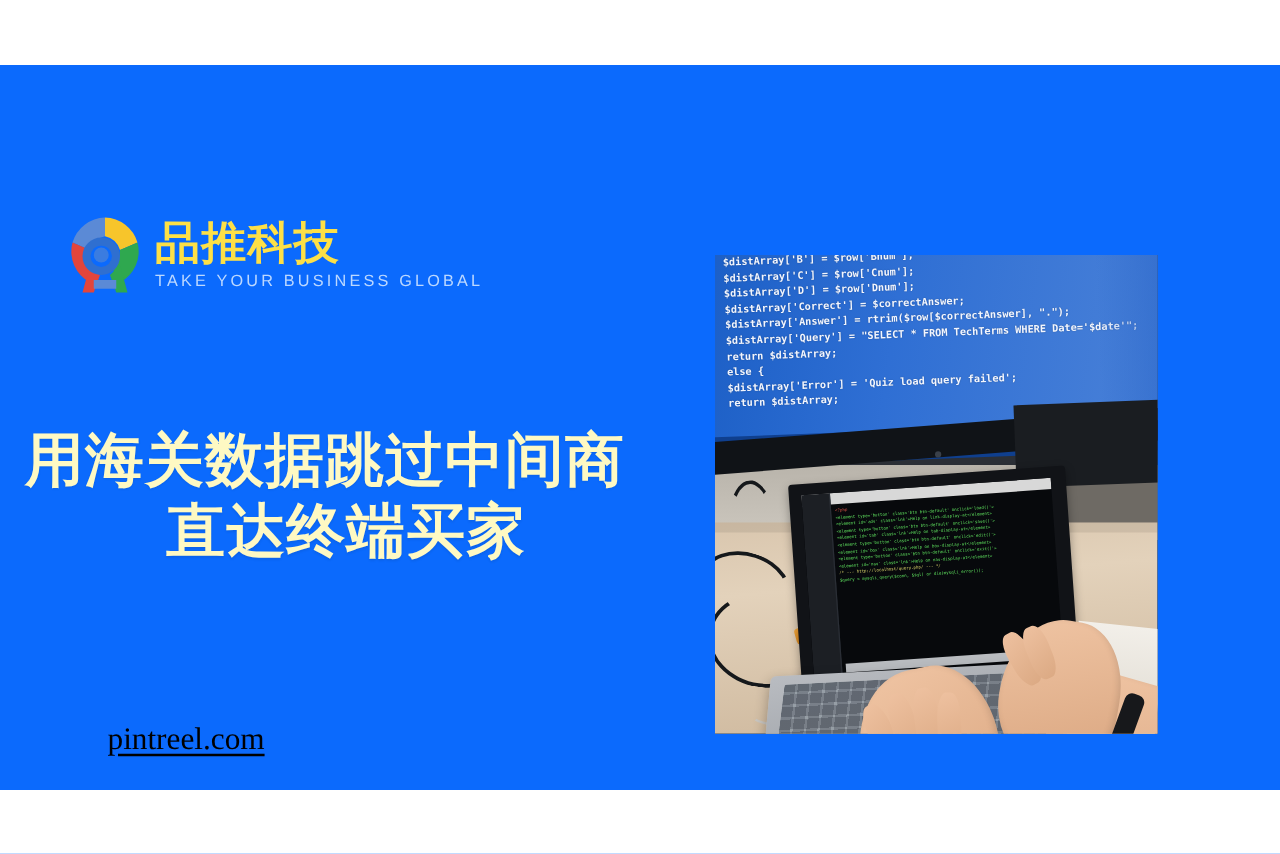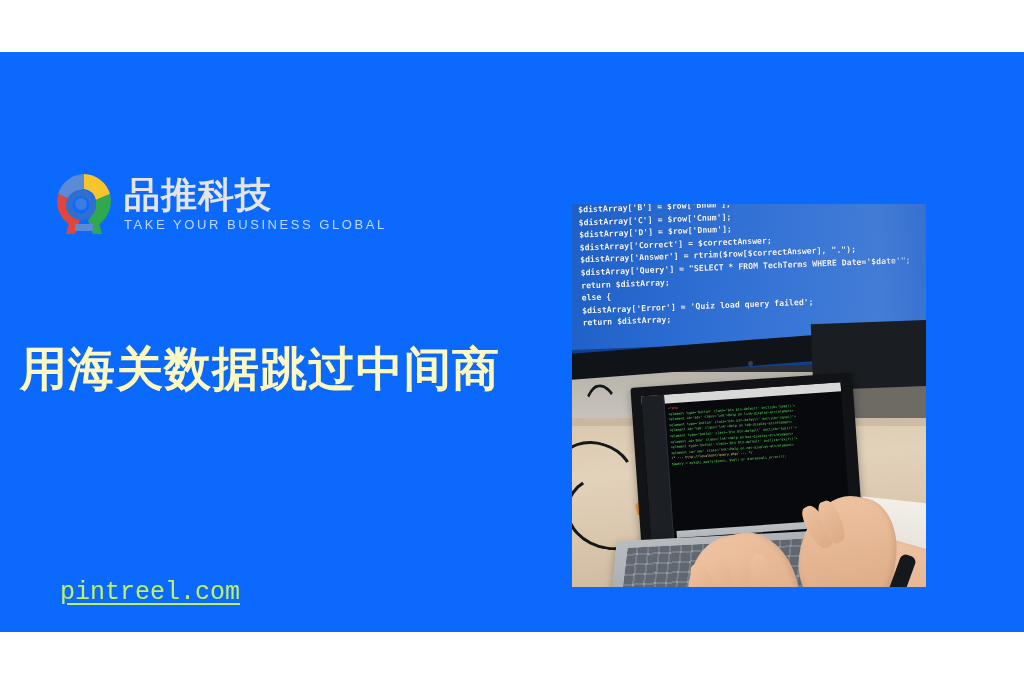--- a/index.html
+++ b/index.html
@@ -23,21 +23,21 @@
   #logo{
     position:absolute;left:52px;top:118px;
     display:flex;align-items:center;gap:8px;
   }
   #logo-mark{
     position:relative;width:64px;height:66px;flex:none;
   }
   #logo-mark svg{display:block;}
   #logo-words{display:flex;flex-direction:column;justify-content:center;padding-top:2px;}
   #logo-cn{
-    font-size:36px;font-weight:bold;color:#e5e5e5;
+    font-size:36px;font-weight:bold;color:#fde047;
     letter-spacing:1px;line-height:1.05;
     font-family:"DejaVu Sans","Liberation Sans",sans-serif;
   }
   #logo-tag{
     font-size:13px;color:#bcd8ff;letter-spacing:2.55px;
     margin-top:4px;white-space:nowrap;
   }
 
   
   #headline{
@@ -47,25 +47,25 @@
     letter-spacing:1px;
     font-family:"DejaVu Sans","Liberation Sans",sans-serif;
     text-shadow:0 1px 2px rgba(0,0,0,.08);
   }
   .hl-line{display:block;white-space:nowrap;}
   .hl-1{text-align:left;}
   .hl-2{text-align:center;padding-right:6px;}
 
   
   #site-link{
-    position:absolute;left:60px;top:526px;
-    color:#bef264;font-size:25px;
+    position:absolute;left:86px;top:526px;
+    color:#000000;font-size:25px;
     text-decoration:underline;
     text-underline-offset:4px;
-    font-family:Liberation Mono, monospace;
+    font-family:Liberation Serif, serif;
   }
 
   
   #photo{
     position:absolute;left:572px;top:152px;
     width:354px;height:383px;
     overflow:hidden;background:#2b2f36;
   }
 
   
@@ -275,20 +275,21 @@
     </div>
 
     <div id="logo-words">
       <div id="logo-cn">品推科技</div>
       <div id="logo-tag">TAKE YOUR BUSINESS GLOBAL</div>
     </div>
   </div>
 
   <div id="headline">
     <span class="hl-line hl-1">用海关数据跳过中间商</span>
+    <span class="hl-line hl-2">直达终端买家</span>
   </div>
 
   <div id="site-link">pintreel.com</div>
 
   <div id="photo">
 
     <div class="wall"></div>
     <div class="wall-dark"></div>
     <div class="desk"></div>
     <div class="desk-edge"></div>

